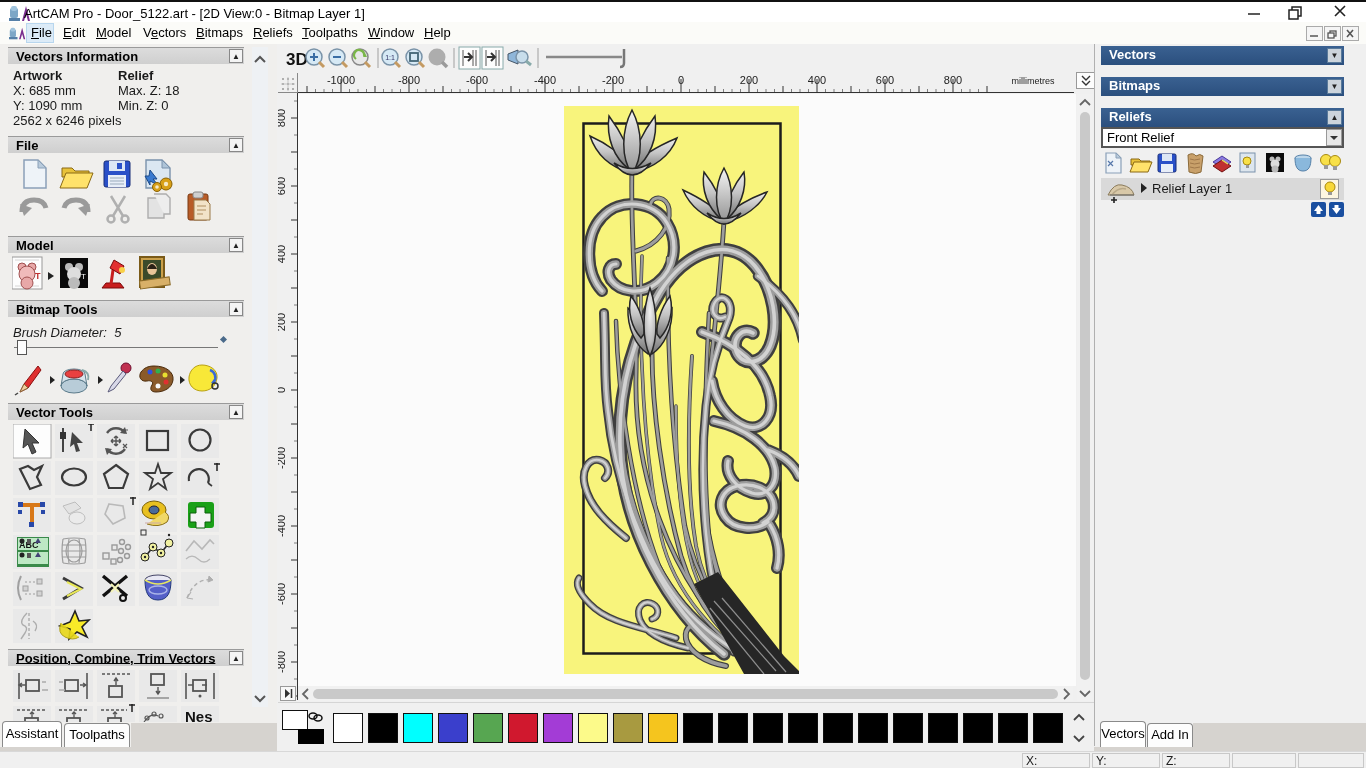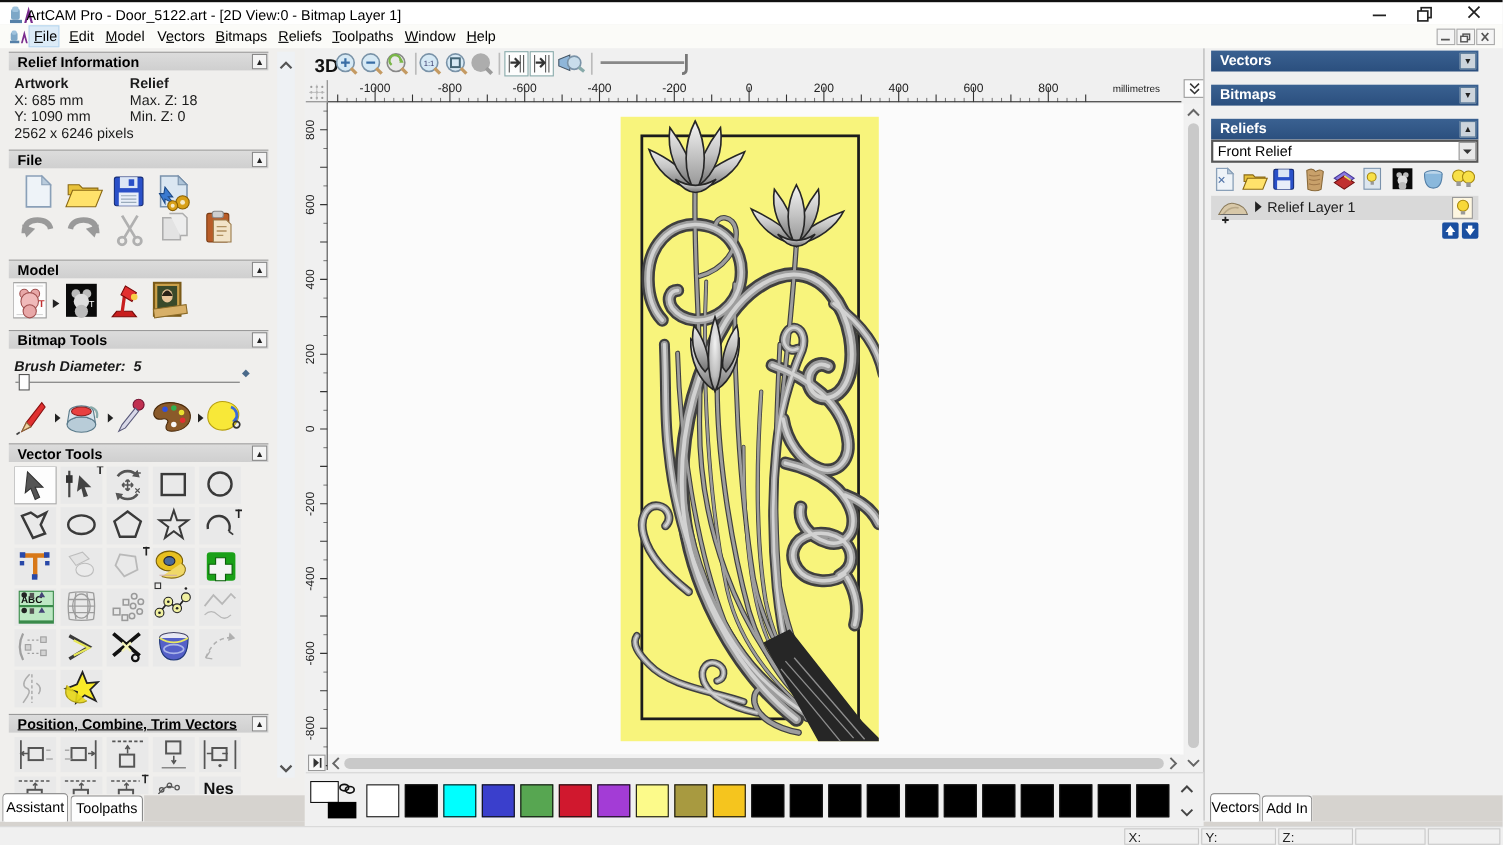--- a/index.html
+++ b/index.html
@@ -68,21 +68,21 @@
   <div class="abs" style="left:1342px;top:4px;width:17px;height:15px;background:#f5f5f5;border:1px solid #aaa"></div>
   <svg class="abs" style="left:1306px;top:4px" width="54" height="15">
     <path d="M4 10 H12" stroke="#555" stroke-width="1.5"></path>
     <rect x="24" y="5" width="6" height="5" fill="none" stroke="#555" stroke-width="1.3"></rect>
     <rect x="22" y="7" width="6" height="5" fill="#f5f5f5" stroke="#555" stroke-width="1.3"></rect>
     <path d="M41 4 L47 11 M47 4 L41 11" stroke="#555" stroke-width="1.6"></path>
   </svg>
 </div>
 
 <div id="leftpanel"></div>
-<div class="sechdr" style="left:8px;top:47px;"><span style="position:relative;top:1px">Relief Information</span><span class="cbtn">▲</span></div>
+<div class="sechdr" style="left:8px;top:47px;"><span style="position:relative;top:1px">Vectors Information</span><span class="cbtn">▲</span></div>
 <div class="ptxt" style="left:13px;top:68px;font-weight:bold">Artwork</div>
 <div class="ptxt" style="left:118px;top:68px;font-weight:bold">Relief</div>
 <div class="ptxt" style="left:13px;top:83px">X: 685 mm</div>
 <div class="ptxt" style="left:118px;top:83px">Max. Z: 18</div>
 <div class="ptxt" style="left:13px;top:98px">Y: 1090 mm</div>
 <div class="ptxt" style="left:118px;top:98px">Min. Z: 0</div>
 <div class="ptxt" style="left:13px;top:113px">2562 x 6246 pixels</div>
 <div class="sechdr" style="left:8px;top:136px;"><span style="position:relative;top:1px">File</span><span class="cbtn">▲</span></div>
 <div id="fileicons">
 <svg class="abs" style="left:18px;top:158px" width="230" height="66">
@@ -179,21 +179,21 @@
         <rect x="0" y="0" width="24" height="30" fill="#caa04a" stroke="#7a5a18" stroke-width="2"></rect>
         <rect x="3" y="3" width="18" height="24" fill="#3a4a2a"></rect>
         <ellipse cx="12" cy="12" rx="5" ry="6" fill="#e8c498"></ellipse>
         <path d="M7 12 q5 -10 10 0 z" fill="#2a2116"></path>
         <path d="M6 27 q6 -10 12 0 z" fill="#6a4a2a"></path>
         <rect x="0" y="24" width="30" height="8" transform="rotate(-8 0 28)" fill="#d8b068" stroke="#8a6a28"></rect>
       </g>
 </svg>
 </div>
 <div class="sechdr" style="left:8px;top:300px;"><span style="position:relative;top:1px">Bitmap Tools</span><span class="cbtn">▲</span></div>
-<div class="ptxt" style="left:13px;top:325px;font-weight:bold;font-style:italic">Brush Diameter:&nbsp; 5</div>
+<div class="ptxt" style="left:13px;top:325px;font-weight:normal;font-style:italic">Brush Diameter:&nbsp; 5</div>
 <div class="abs" style="left:14px;top:347px;width:204px;height:1px;background:#777"></div>
 <div class="abs" style="left:17px;top:340px;width:10px;height:15px;background:#fdfdfd;border:1px solid #555"></div>
 <div class="abs" style="left:221px;top:337px;width:5px;height:5px;background:#4a6a8a;transform:rotate(45deg)"></div>
 <div id="bitmapicons">
 <svg class="abs" style="left:14px;top:362px" width="240" height="34">
 
   <g transform="translate(0,2)">
         <path d="M24 2 L10 20 L6 28 L14 24 L27 6 Z" fill="#e03030" stroke="#8a1010"></path>
         <path d="M10 20 L6 28 L14 24 Z" fill="#f0cfa0" stroke="#8a6a3a"></path>
         <path d="M4 29 l-3 2" stroke="#444" stroke-width="1.5"></path>

